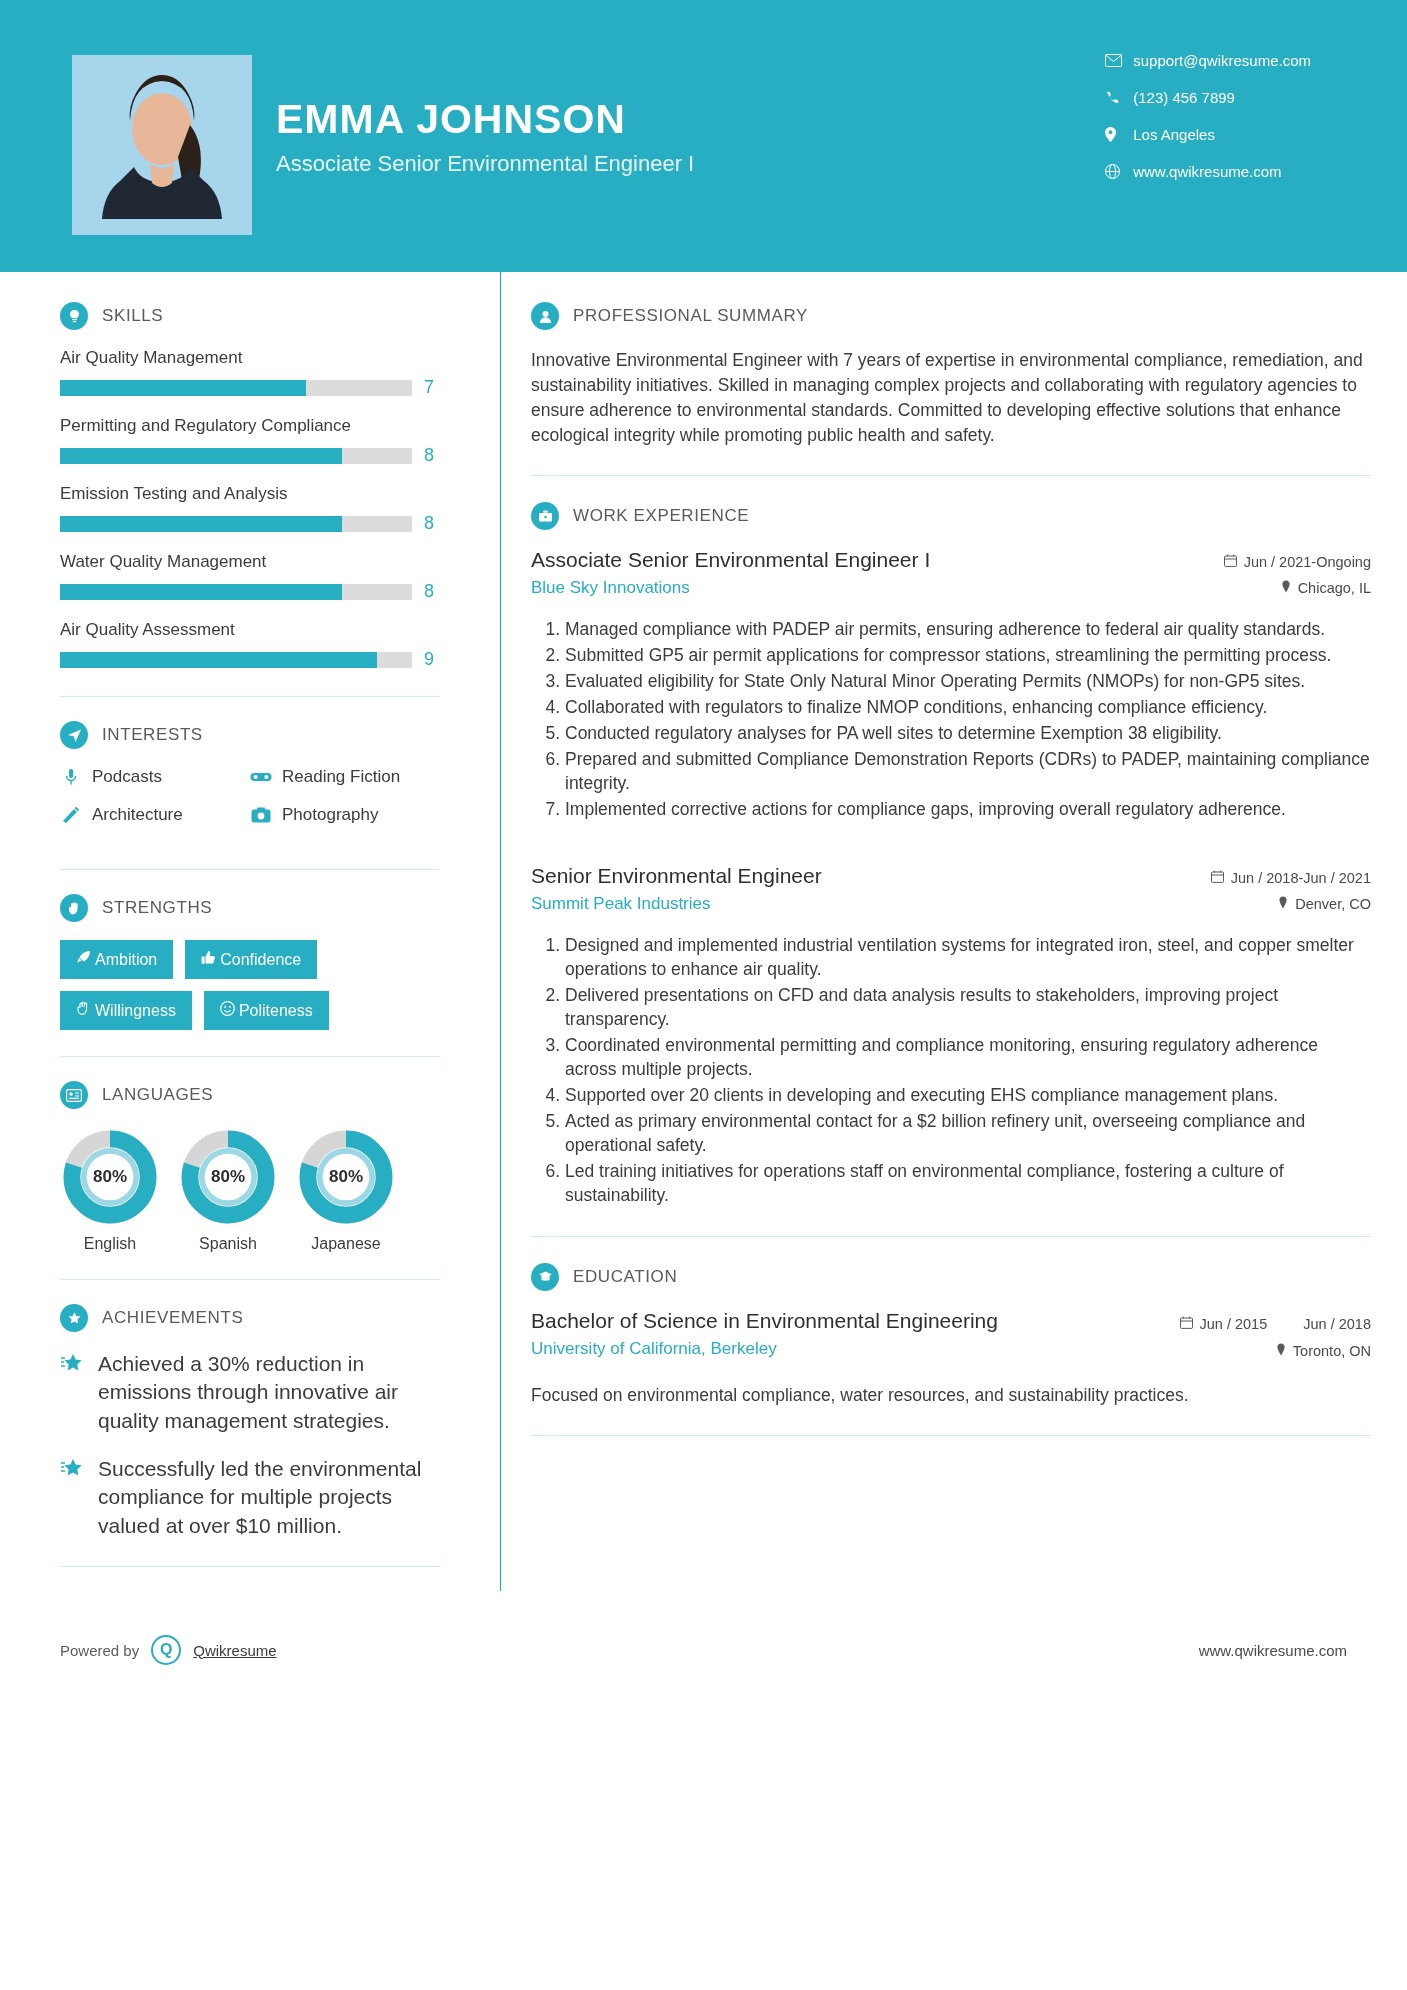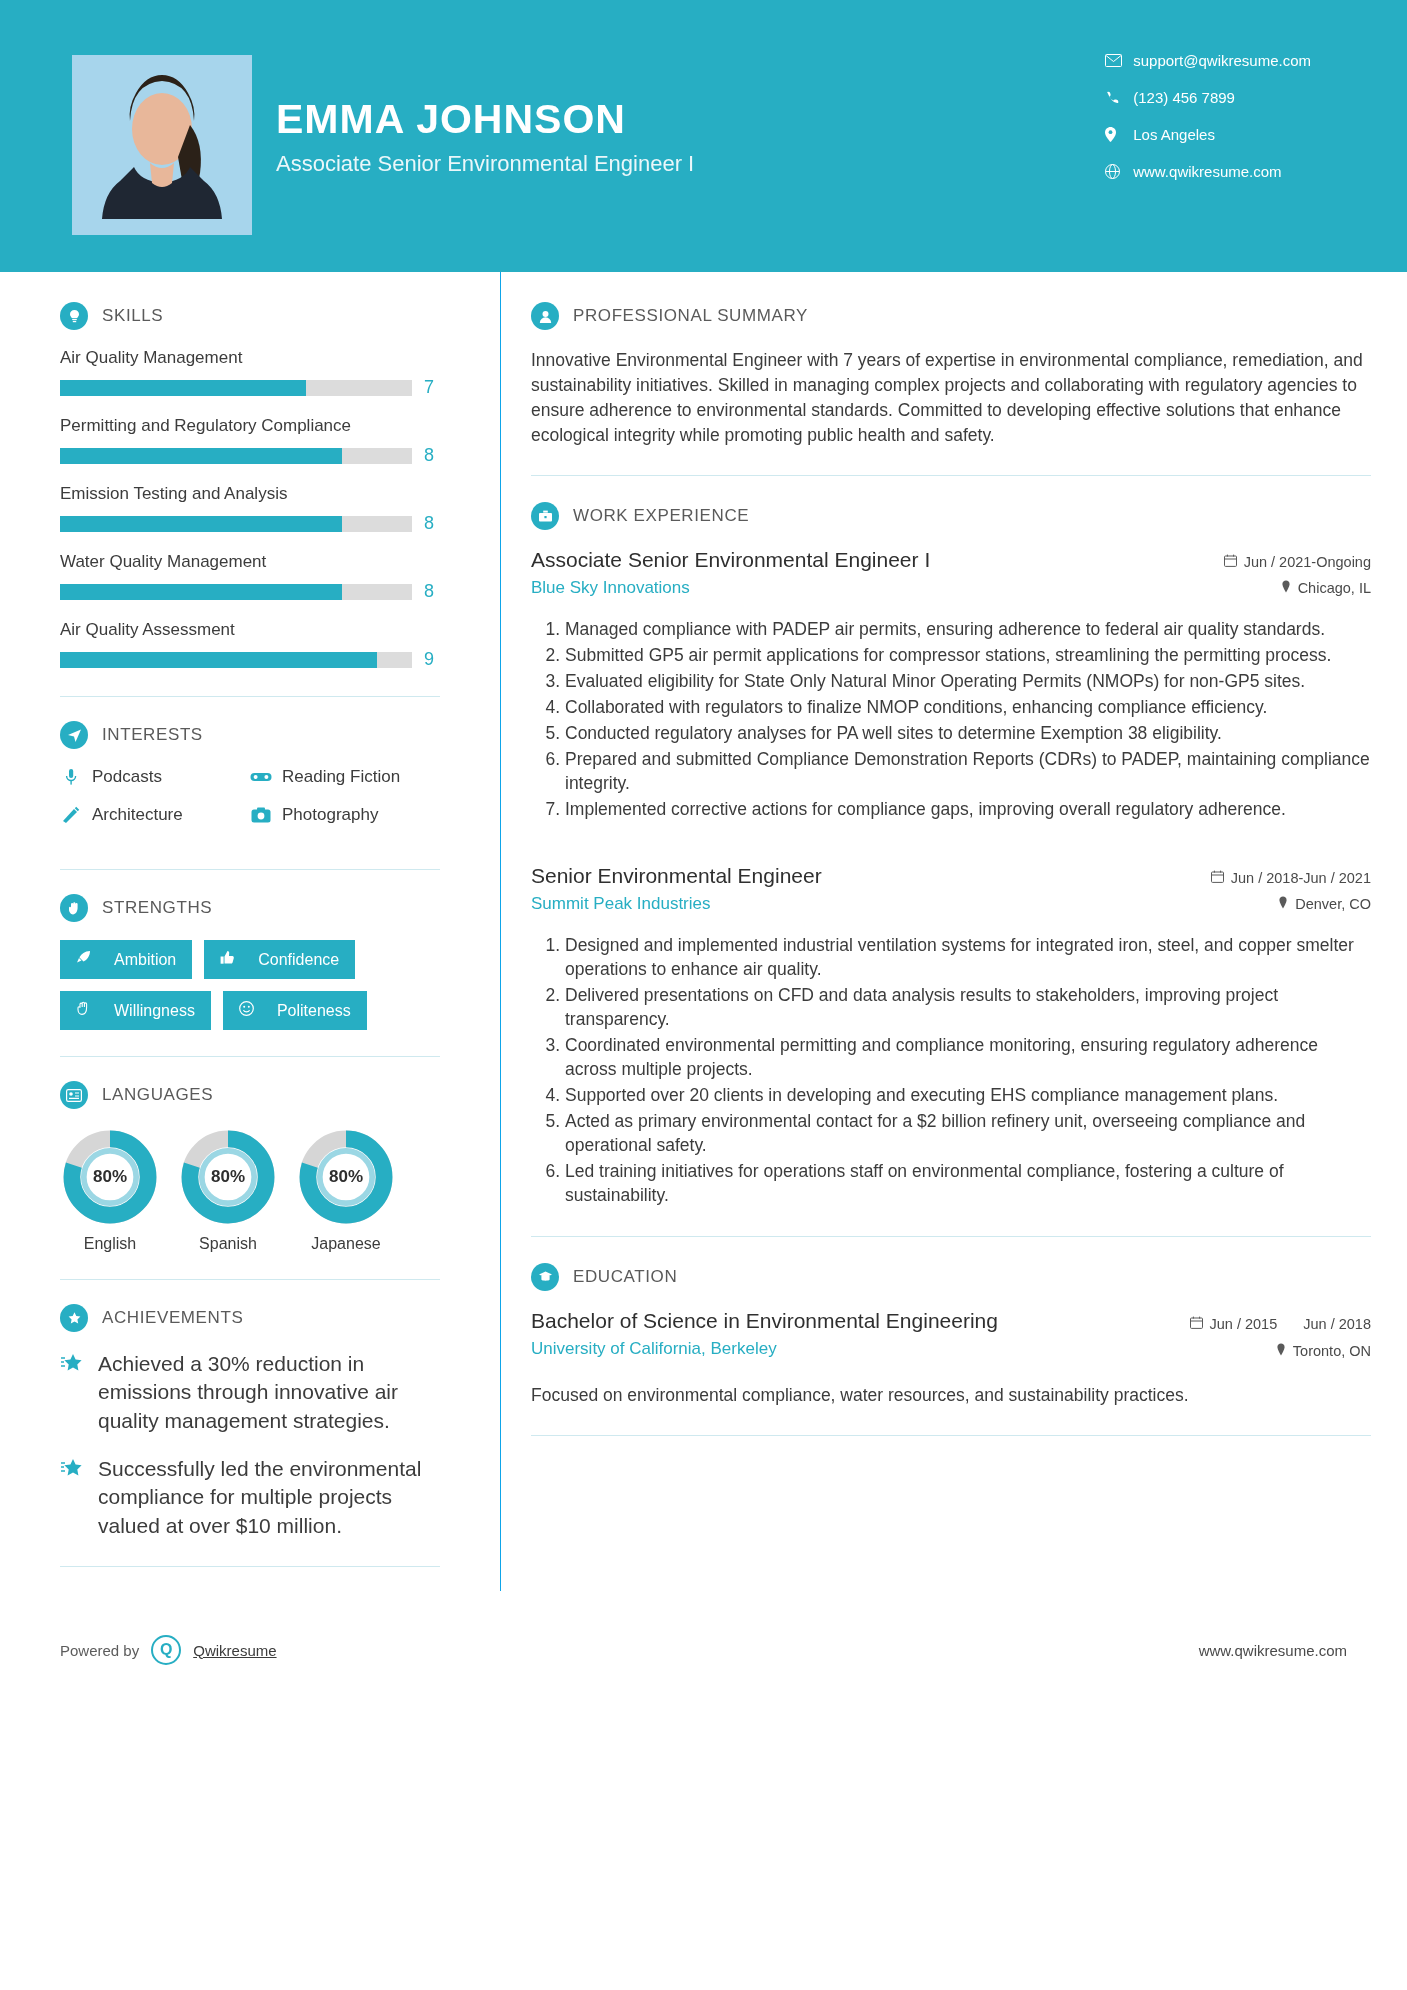--- a/index.html
+++ b/index.html
@@ -84,21 +84,21 @@
 
   
   .interest-grid { display: flex; flex-wrap: wrap; }
   .interest { width: 50%; display: flex; align-items: center; gap: 10px; margin-bottom: 18px; font-size: 17px; color: #3c3c3c; }
   .interest .ii { width: 22px; display:flex; justify-content:center; }
 
   
   .strength-grid { display: flex; flex-wrap: wrap; gap: 12px; }
   .strength {
     background: #27aec3; color: #fff; font-size: 16px;
-    padding: 10px 16px; display: flex; align-items: center; gap: 23px;
+    padding: 10px 16px; display: flex; align-items: center; gap: 4px;
   }
 
   
   .lang-row { display: flex; gap: 18px; margin-top: 6px; }
   .lang { width: 100px; text-align: center; }
   .lang-label { font-size: 16px; color: #3c3c3c; margin-top: 8px; }
   .donut { position: relative; width: 100px; height: 100px; }
   .donut .pct {
     position: absolute; inset: 0; display:flex; align-items:center; justify-content:center;
     font-size: 17px; font-weight: bold; color: #2e2e2e;
@@ -116,21 +116,21 @@
   .job { margin-bottom: 8px; }
   .job-head { display: flex; justify-content: space-between; align-items: flex-start; }
   .job-title { font-size: 21px; color: #2f2f2f; }
   .job-company { font-size: 17px; color: #27aec3; margin-top: 6px; }
   .job-meta { text-align: right; font-size: 14.5px; color: #4a4a4a; white-space: nowrap; padding-top: 6px;}
   .job-meta .mrow { display: flex; align-items: center; justify-content: flex-end; gap: 7px; margin-bottom: 10px; }
   ol.bullets { margin: 12px 0 0 34px; }
   ol.bullets li { font-size: 17.5px; line-height: 1.37; color: #3c3c3c; margin-bottom: 2px; }
   .job-space { height: 34px; }
 
-  .edu-dates { display:flex; gap: 26px; align-items:flex-start; }
+  .edu-dates { display:flex; gap: 36px; align-items:flex-start; }
   .edu-date { font-size: 14.5px; color: #4a4a4a; line-height:1.25; }
   .edu-desc { font-size: 17.5px; line-height: 1.4; color:#3c3c3c; margin-top: 14px; }
 
   
   .footer {
     display: flex; align-items: center; justify-content: space-between;
     padding: 24px 60px 26px 60px;
     margin-top: 20px;
   }
   .footer-left { display: flex; align-items: center; gap: 12px; font-size: 15px; color: #5c5c5c; }

